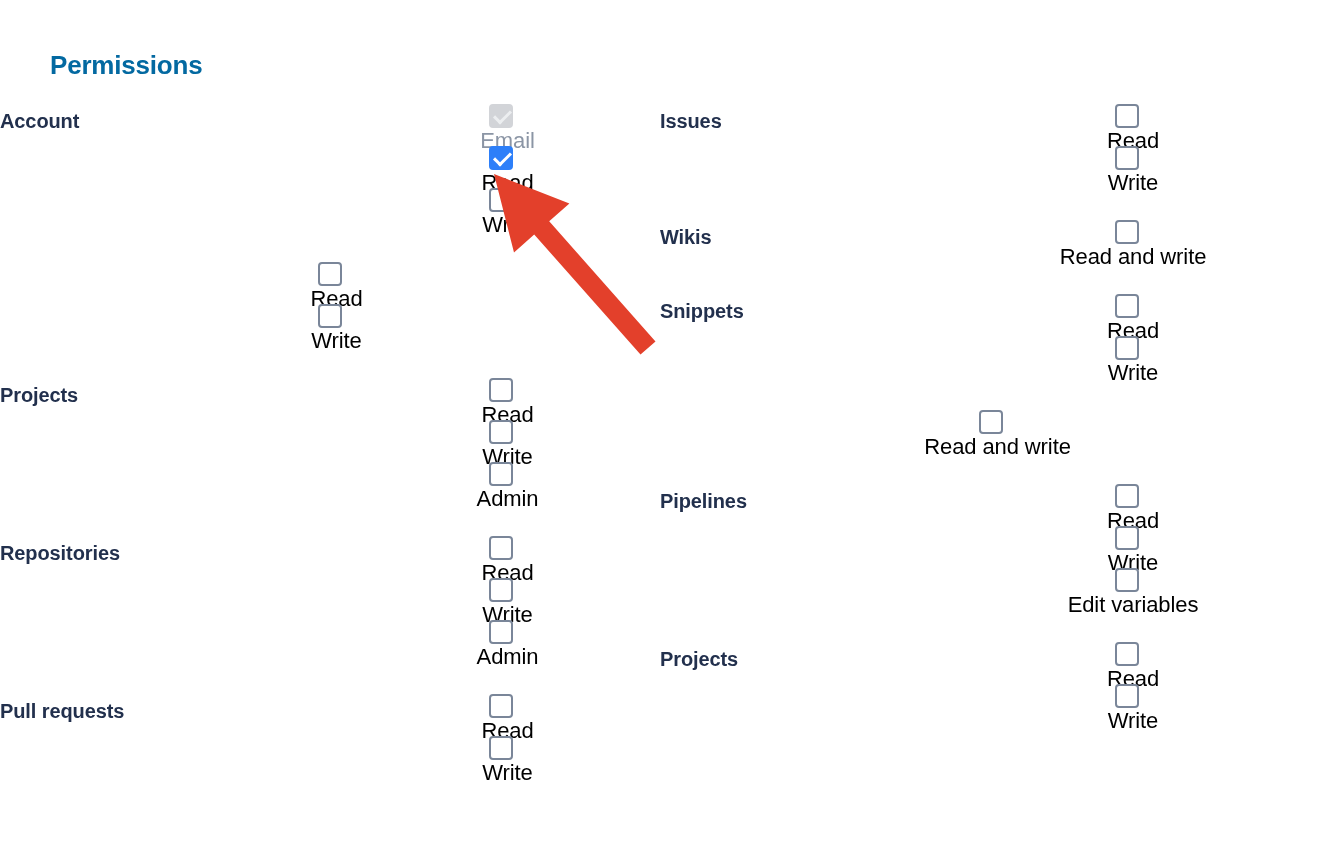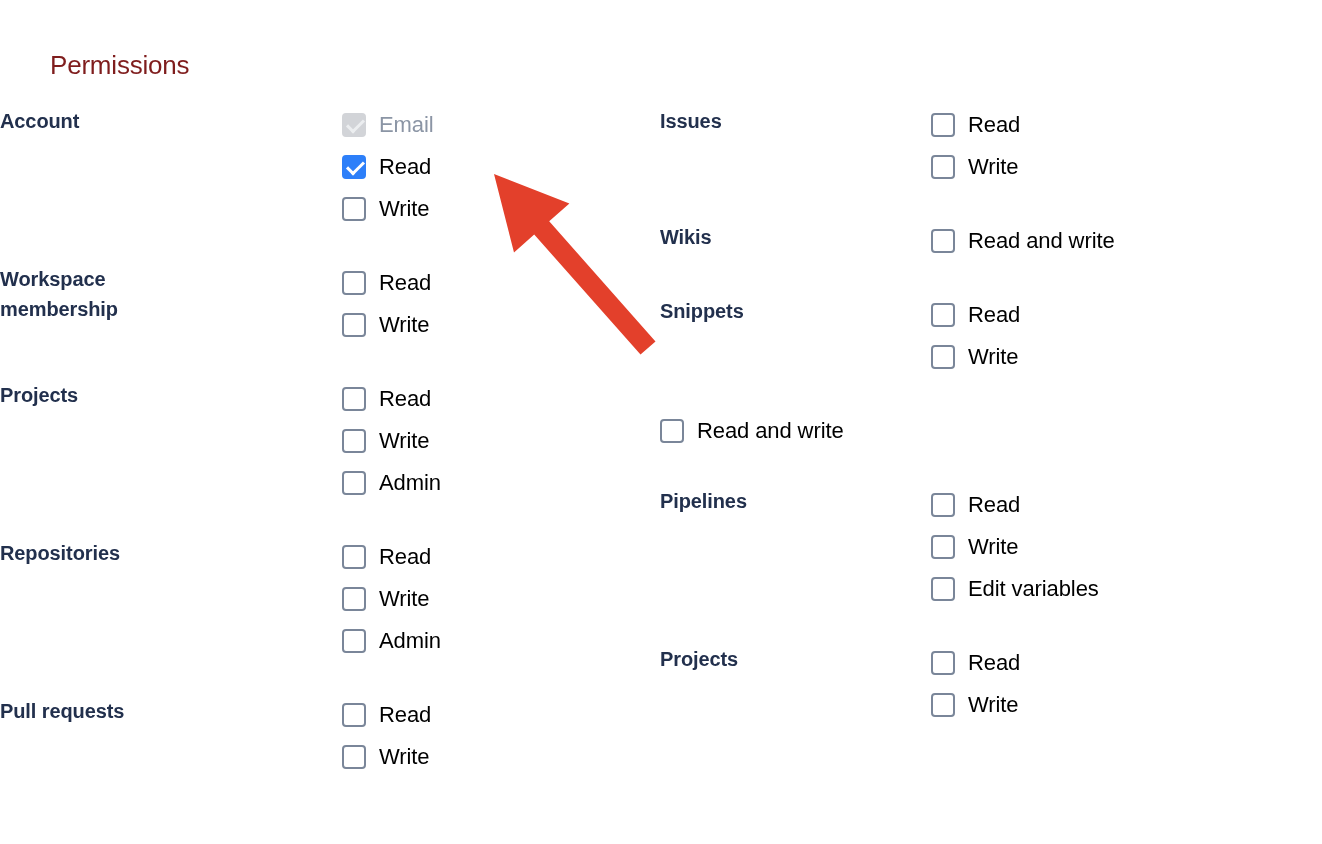--- a/index.html
+++ b/index.html
@@ -14,22 +14,22 @@
     font-family: "Liberation Sans", sans-serif;
     -webkit-font-smoothing: antialiased;
     overflow: hidden;
   }
 
   .page-title {
     position: absolute;
     left: 50px;
     top: 50px;
     font-size: 26px;
-    font-weight: normal;
-    color: #7f1d1d;
+    font-weight: bold;
+    color: #0369a1;
     letter-spacing: -0.2px;
     line-height: 1.2;
   }
 
   .columns {
     position: absolute;
     left: 0;
     top: 104px;
     width: 1322px;
   }
@@ -62,21 +62,21 @@
   .perm-column.left  .group-label { width: 322px; padding-right: 20px; }
   .perm-column.right .group-label { width: 251px; padding-right: 20px; }
 
   .options {
     flex: 1 1 auto;
     padding-top: 0px;
   }
 
   .option-row {
     display: flex;
-    flex-direction: row;
+    flex-direction: column;
     align-items: center;
     height: 42px;
   }
 
   .cbox {
     width: 24px;
     height: 24px;
     box-sizing: border-box;
     border-radius: 4px;
     border: 2px solid #7a8699;
@@ -160,22 +160,20 @@
             </span>
             <span class="option-label">Read</span>
           </label>
           <label class="option-row">
             <span class="cbox"></span>
             <span class="option-label">Write</span>
           </label>
         </div>
       </div>
       <div class="perm-group">
-        <div class="group-label">Workspace
-membership</div>
         <div class="options">
           <label class="option-row">
             <span class="cbox"></span>
             <span class="option-label">Read</span>
           </label>
           <label class="option-row">
             <span class="cbox"></span>
             <span class="option-label">Write</span>
           </label>
         </div>

